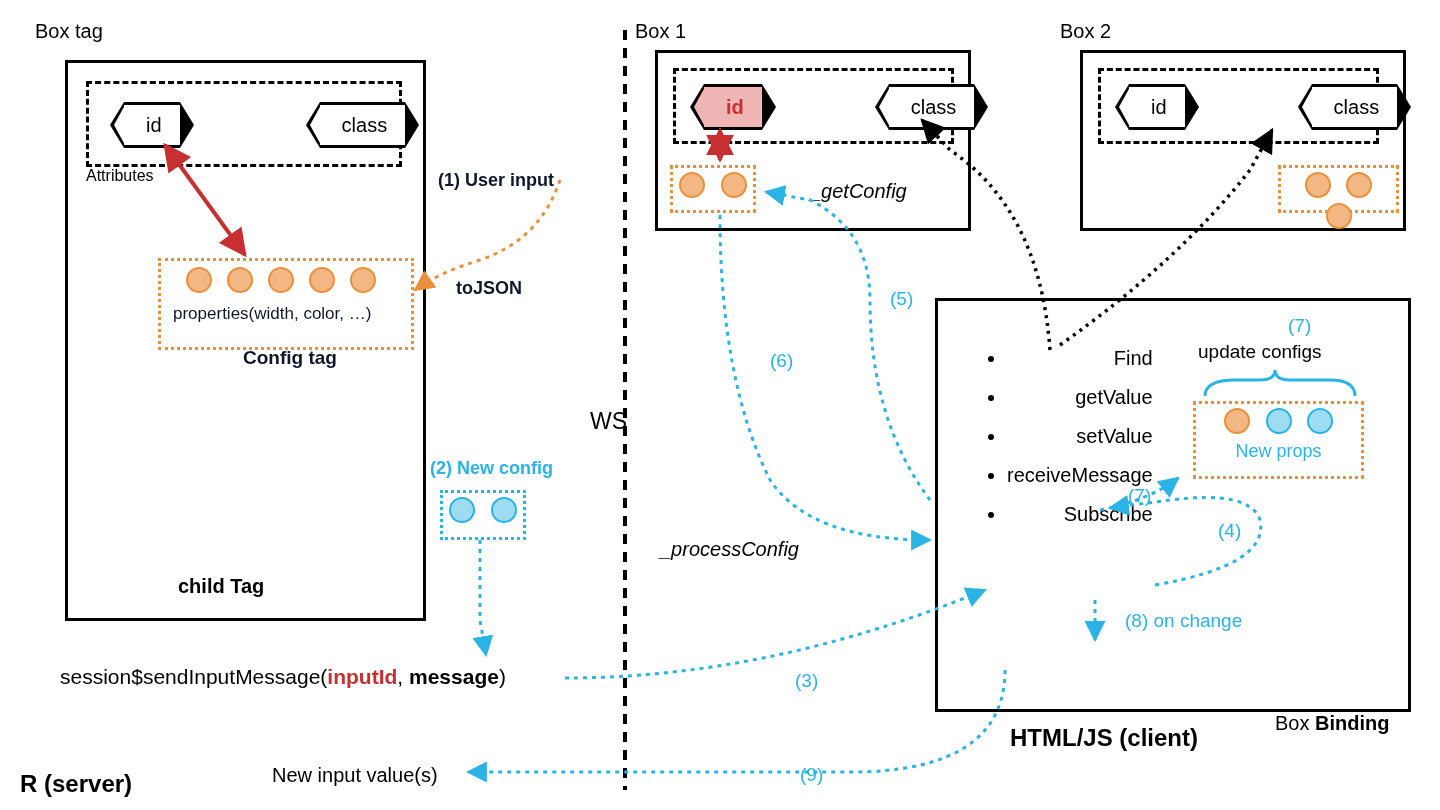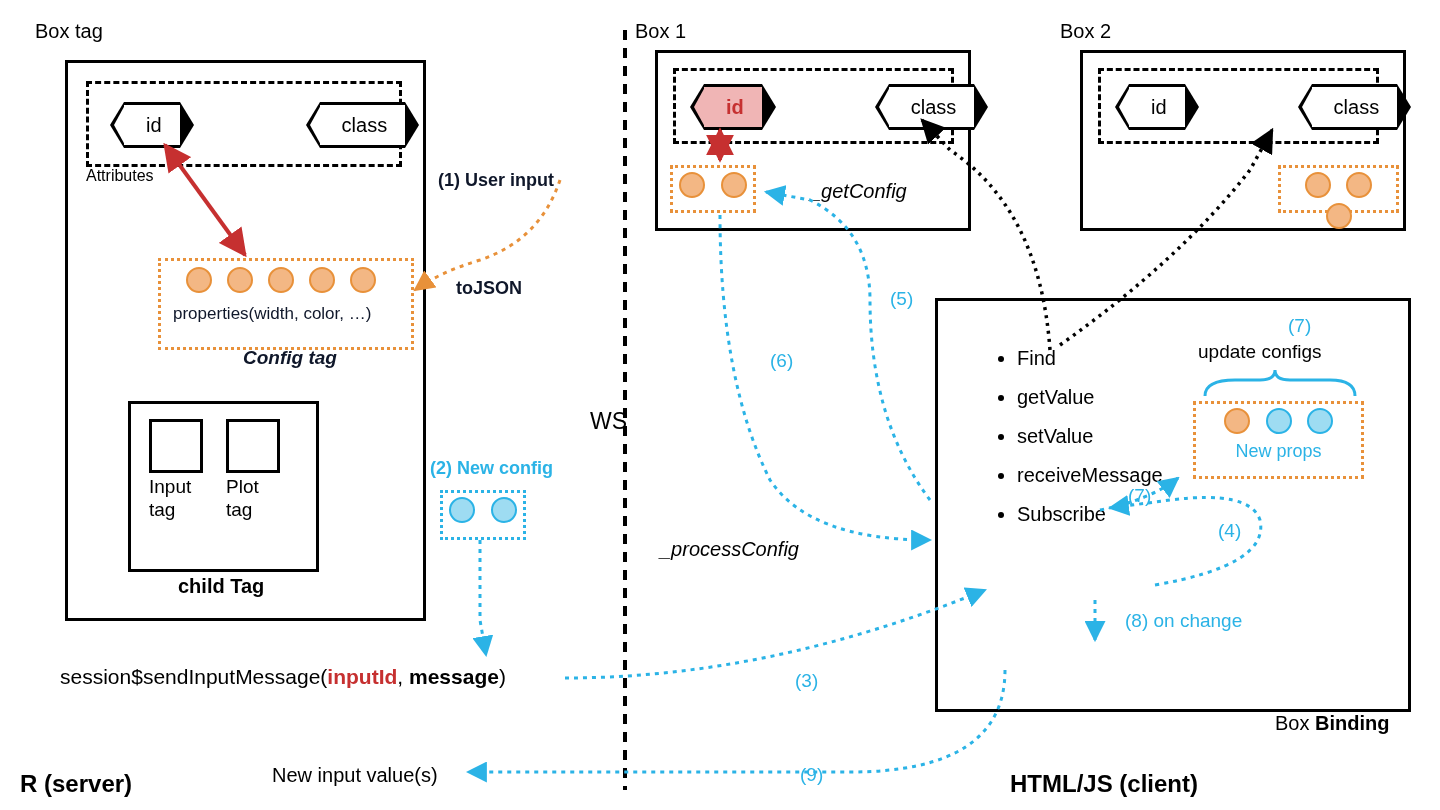--- a/index.html
+++ b/index.html
@@ -61,21 +61,21 @@
   .circ-o { width:22px; height:22px; background:#F3B784; border:2px solid #E8913A; }
   .circ-b { width:22px; height:22px; background:#9EDCF2; border:2px solid #2BB3E6; }
 
   .orange { color:#0f172a; }
   .blue   { color:#2BB3E6; }
   .red    { color:#C63030; }
 
   svg { position:absolute; top:0; left:0; pointer-events:none; }
 
   ul.binding { list-style: disc; padding-left: 30px; margin:0; }
-  ul.binding li { margin: 16px 14px; font-size: 20px; }
+  ul.binding li { margin: 16px 4px; font-size: 20px; text-align: right; }
 
   .small-box { border:3px solid #000; width:48px; height:48px; display:inline-block; }
 </style>
 </head>
 <body>
 
 <div class="canvas">
 
   <div class="abs" style="left:35px; top:20px; font-size:20px;">Box tag</div>
 
@@ -90,34 +90,24 @@
     <div class="abs dotted-orange" style="left:90px; top:195px; width:250px; height:80px; padding-top:6px; text-align:left;">
       <div style="padding-left:20px;">
         <span class="circ circ-o"></span>
         <span class="circ circ-o"></span>
         <span class="circ circ-o"></span>
         <span class="circ circ-o"></span>
         <span class="circ circ-o"></span>
       </div>
       <div class="orange" style="font-size:17px; padding:6px 0 0 12px;">properties(width, color, …)</div>
     </div>
-    <div class="abs orange bold" style="left:175px; top:284px; font-size:19px;font-style:italic;">
+    <div class="abs orange bold" style="left:175px; top:284px; font-size:19px;">
       <span>Config tag</span>
     </div>
 
-    <div class="abs solid-box" style="left:60px; top:338px; width:185px; height:165px;">
-      <div class="abs" style="left:18px; top:15px;">
-        <span class="small-box"></span>
-      </div>
-      <div class="abs" style="left:95px; top:15px;">
-        <span class="small-box"></span>
-      </div>
-      <div class="abs" style="left:18px; top:72px; width:60px; font-size:19px; line-height:1.2;">Input tag</div>
-      <div class="abs" style="left:95px; top:72px; width:60px; font-size:19px; line-height:1.2;">Plot tag</div>
-    </div>
     <div class="abs" style="left:110px; top:512px; font-size:20px;"><span class="bold">child Tag</span></div>
   </div>
 
   <div class="abs orange bold" style="left:438px; top:170px;">(1) User input</div>
   <div class="abs orange bold" style="left:456px; top:278px;">toJSON</div>
 
   <div class="abs blue bold" style="left:430px; top:458px;">(2) New config</div>
   <div class="abs dotted-blue" style="left:440px; top:490px; width:80px; height:40px; text-align:center; padding-top:4px;">
     <span class="circ circ-b"></span>
     <span class="circ circ-b"></span>
@@ -183,21 +173,21 @@
   <div class="abs" style="left:1275px; top:712px; font-size:20px;">Box <span class="bold">Binding</span></div>
 
   <div class="abs blue" style="left:795px; top:670px; font-size:19px;">(3)</div>
   <div class="abs blue" style="left:1218px; top:520px; font-size:19px;">(4)</div>
   <div class="abs blue" style="left:890px; top:288px; font-size:19px;">(5)</div>
   <div class="abs blue" style="left:770px; top:350px; font-size:19px;">(6)</div>
   <div class="abs blue" style="left:1128px; top:485px; font-size:19px;">(7)</div>
   <div class="abs blue" style="left:1125px; top:610px; font-size:19px;">(8) on change</div>
   <div class="abs blue" style="left:800px; top:764px; font-size:19px;">(9)</div>
 
-  <div class="abs bold" style="left:1010px; top:770px; font-size:24px; ">HTML/JS (client)</div>
+  <div class="abs bold" style="left:1010px; top:724px; font-size:24px; ">HTML/JS (client)</div>
 
   <svg width="1440" height="810">
     <defs>
       <marker id="arr-red" viewBox="0 0 10 10" refX="9" refY="5" markerWidth="7" markerHeight="7" orient="auto-start-reverse">
         <path d="M0,0 L10,5 L0,10 z" fill="#C63030"></path>
       </marker>
       <marker id="arr-orange" viewBox="0 0 10 10" refX="9" refY="5" markerWidth="7" markerHeight="7" orient="auto-start-reverse">
         <path d="M0,0 L10,5 L0,10 z" fill="#E8913A"></path>
       </marker>
       <marker id="arr-blue" viewBox="0 0 10 10" refX="9" refY="5" markerWidth="7" markerHeight="7" orient="auto-start-reverse">

